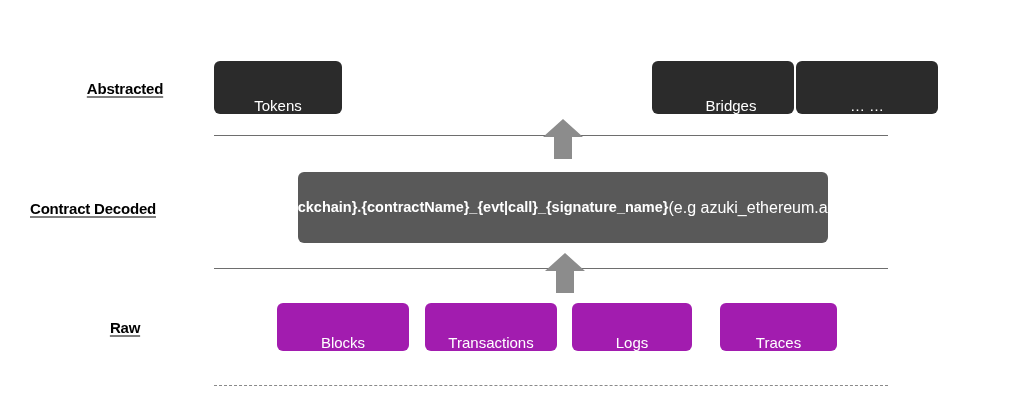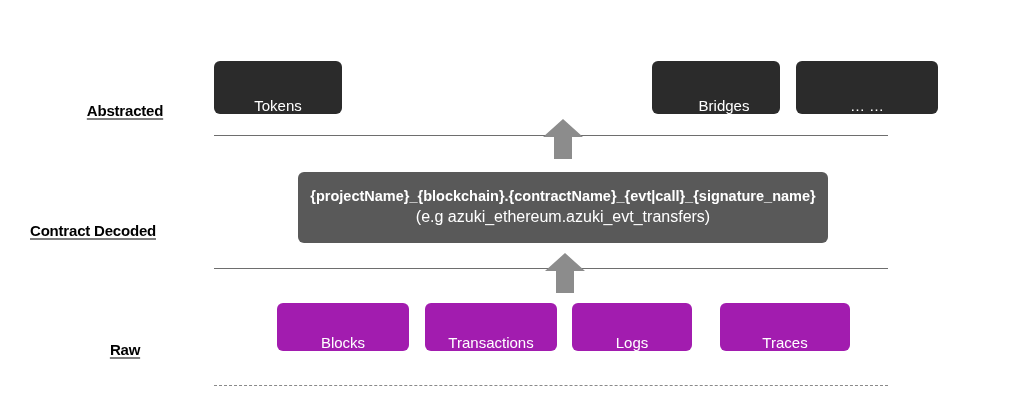--- a/index.html
+++ b/index.html
@@ -23,21 +23,20 @@
   .row-label {
     position: absolute;
     font-weight: bold;
     font-size: 15px;
     color: #000000;
     text-decoration: underline;
     text-underline-offset: 3px;
     white-space: nowrap;
     transform: translate(-50%, -50%);
     letter-spacing: -0.2px;
-    margin-top: 22px;
   }
 
   
   .node {
     position: absolute;
     display: flex;
     align-items: flex-end;
     justify-content: center;
     border-radius: 6px;
     color: #ffffff;
@@ -61,21 +60,21 @@
   .node-contract {
     position: absolute;
     left: 298px;
     top: 172px;
     width: 530px;
     height: 71px;
     background: #595959;
     border-radius: 6px;
     color: #ffffff;
     display: flex;
-    flex-direction: column;
+    flex-direction: row;
     align-items: center;
     justify-content: center;
     box-sizing: border-box;
     line-height: 1.35;
   }
   .contract-pattern {
     font-weight: bold;
     font-size: 14.5px;
     white-space: nowrap;
   }
@@ -120,21 +119,21 @@
 <div id="diagram">
 
   <div class="row-label" style="left:125px; top:88px;">Abstracted</div>
 
   <div class="node node-abstracted" style="left:214px; width:128px;">
     <span>Tokens</span>
   </div>
 
 
 
-  <div class="node node-abstracted" style="left:652px; width:128px;padding-left:16px;">
+  <div class="node node-abstracted" style="left:652px; width:142px;padding-left:16px;">
     <span>Bridges</span>
   </div>
 
   <div class="node node-abstracted" style="left:796px; width:142px;">
     <span>… …</span>
   </div>
 
   <div class="divider" style="top:135px;"></div>
 
   <div class="arrow-up" style="left:541px; top:117px;">
@@ -165,19 +164,19 @@
   </div>
 
   <div class="node node-raw" style="left:425px; width:132px;">
     <span>Transactions</span>
   </div>
 
   <div class="node node-raw" style="left:572px; width:120px;">
     <span>Logs</span>
   </div>
 
-  <div class="node node-raw" style="left:720px; width:130px;">
+  <div class="node node-raw" style="left:720px; width:117px;">
     <span>Traces</span>
   </div>
 
   <div class="divider-dashed" style="top:385px;"></div>
 
 </div>
 
 </body></html>

